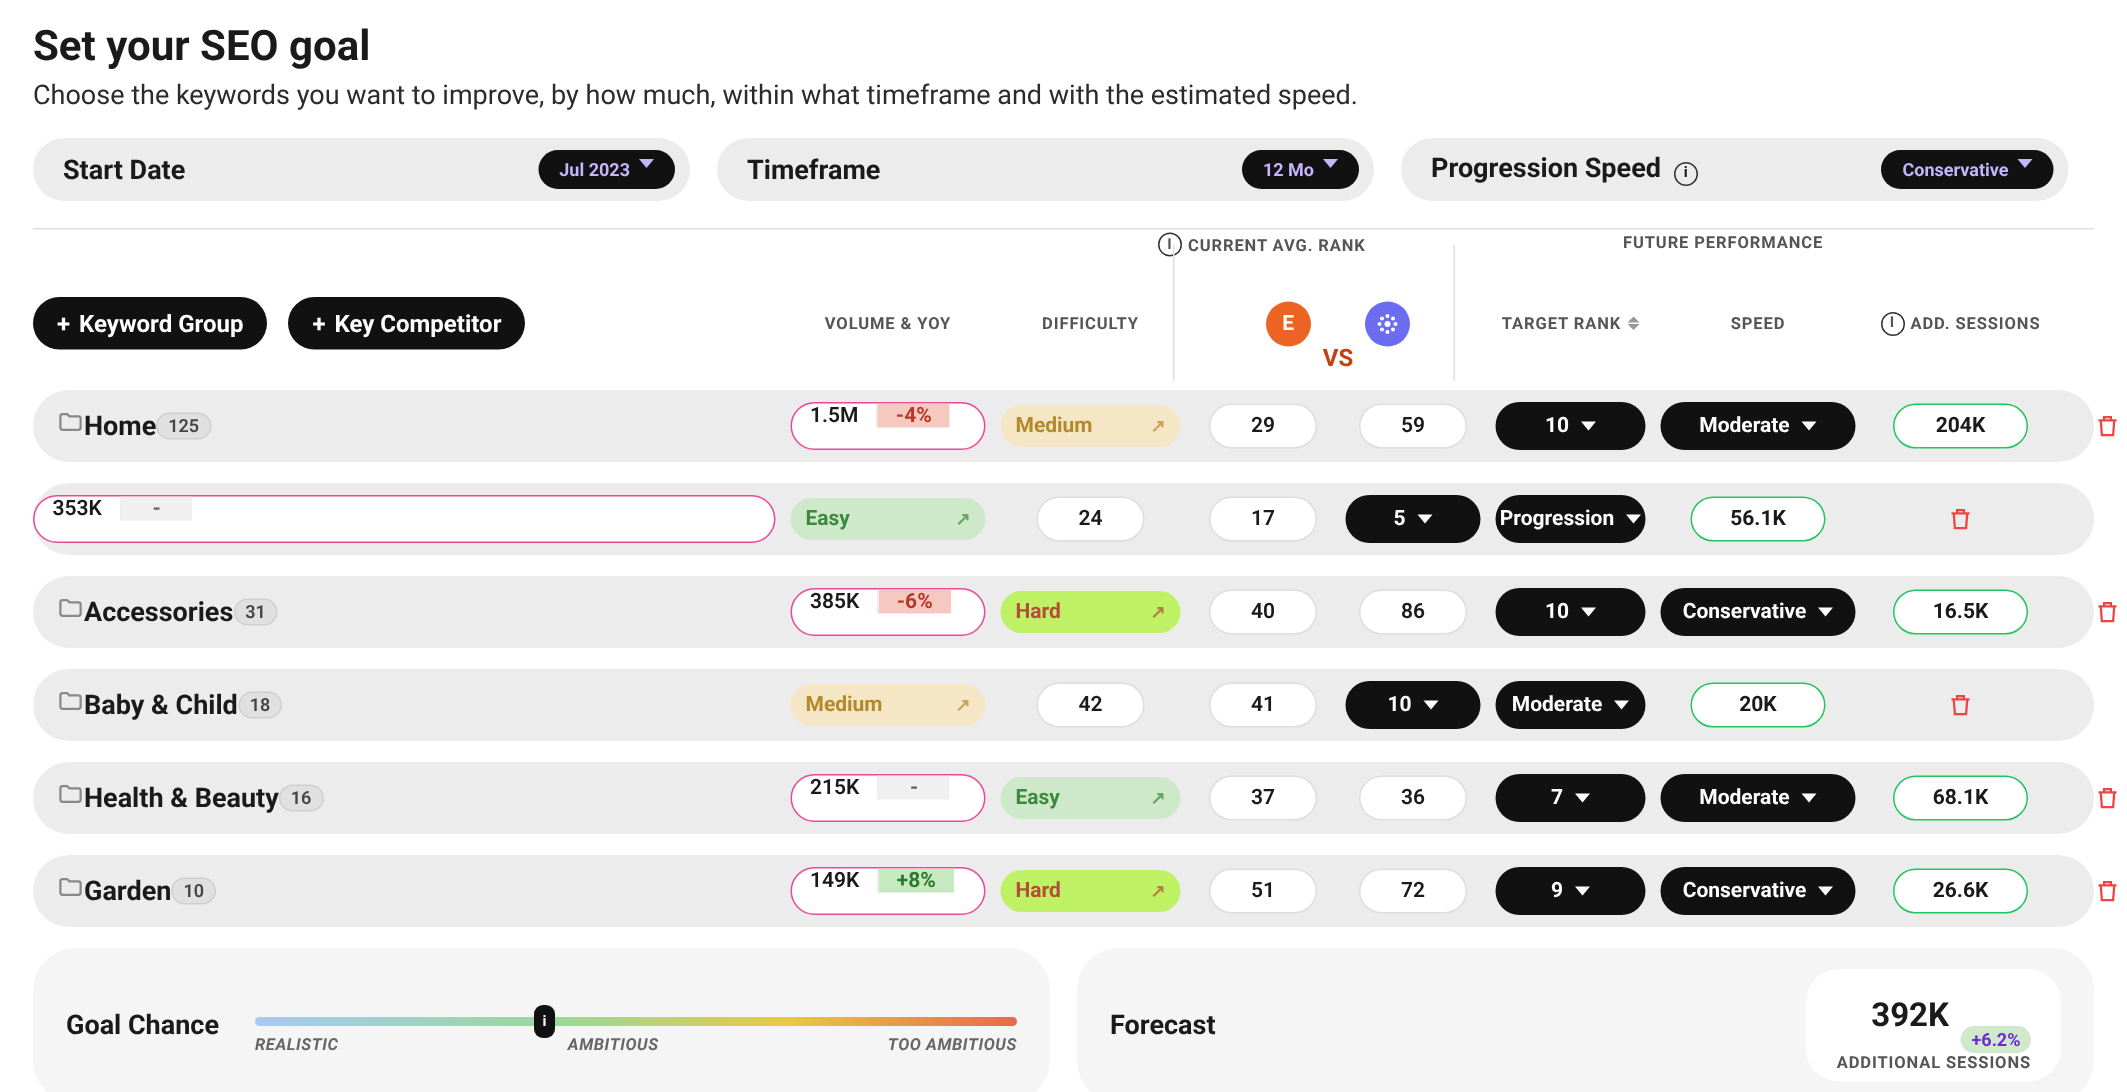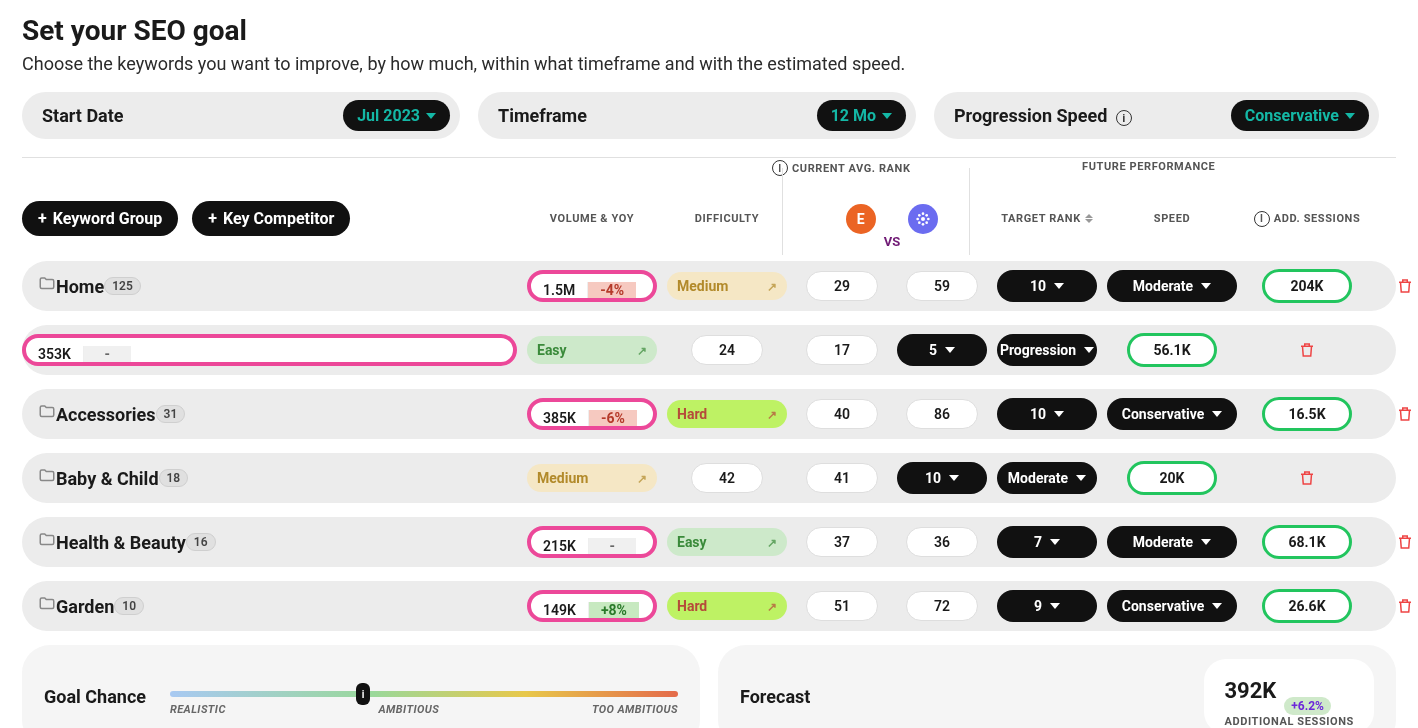--- a/index.html
+++ b/index.html
@@ -3,78 +3,78 @@
 <meta charset="utf-8">
 <style>
 * { box-sizing: border-box; margin: 0; padding: 0; }
 body { font-family: -apple-system, BlinkMacSystemFont, "Segoe UI", Roboto, Helvetica, Arial, sans-serif; background: #fff; color: #1a1a1a; font-size: 14px; padding: 10px 22px; width: 1418px; }
 .title { font-size: 28px; font-weight: 700; margin-top: 4px; }
 .subtitle { font-size: 18px; color: #2b2b2b; margin-top: 6px; margin-bottom: 18px; }
 .controls-row { display: flex; gap: 18px; margin-bottom: 18px; }
 .control-chip { background: #ececec; border-radius: 28px; display: flex; align-items: center; justify-content: space-between; padding: 8px 10px 8px 20px; font-weight: 700; font-size: 18px; }
 .control-chip .label { padding-right: 20px; }
 .control-chip .info-icon { display: inline-flex; margin-left: 4px; }
-.control-chip .dropdown { background: #111; color: #14b8a6; border-radius: 22px; padding: 6px 14px; font-size: 16px; font-weight: 700; display: inline-flex; align-items: center; gap: 6px; }
+.control-chip .dropdown { background: #111; color: #c4b5fd; border-radius: 22px; padding: 6px 14px; font-size: 12px; font-weight: 700; display: inline-flex; gap: 6px; }
 .control-chip.start { width: 438px; }
 .control-chip.timeframe { width: 438px; }
 .control-chip.speed { width: 445px; }
 .caret { width: 0; height: 0; border-left: 5px solid transparent; border-right: 5px solid transparent; border-top: 6px solid currentColor; display: inline-block; }
 
 .table-wrap { border-top: 1px solid #e0e0e0; }
 .headers-row { display: grid; grid-template-columns: 495px 130px 120px 90px 90px 100px 130px 120px 55px; gap: 10px; align-items: center; padding: 6px 0 12px 0; position: relative; }
 .rank-label { position: absolute; left: 750px; top: 2px; font-size: 11px; font-weight: 700; letter-spacing: 0.6px; color: #555; text-transform: uppercase; display: flex; align-items: center; gap: 4px; }
 .future-label { position: absolute; left: 1060px; top: 2px; font-size: 11px; font-weight: 700; letter-spacing: 0.6px; color: #555; text-transform: uppercase; }
 .th { font-size: 11px; font-weight: 700; letter-spacing: 0.6px; color: #555; text-transform: uppercase; display: flex; align-items: center; gap: 4px; justify-content: center; }
 .pill-btn { background: #111; color: #fff; border-radius: 22px; padding: 8px 16px; font-weight: 700; font-size: 16px; display: inline-flex; align-items: center; gap: 6px; cursor: pointer; }
 .add-btns { display: flex; gap: 14px; align-items: center; padding-top: 24px; }
 .avatar { width: 30px; height: 30px; border-radius: 50%; display: inline-flex; align-items: center; justify-content: center; font-weight: 700; color: #fff; font-size: 14px; }
 .avatar.e { background: #eb6424; }
 .avatar.c { background: #6b6cf0; }
 .avatars-wrap { display: flex; align-items: center; gap: 8px; justify-content: center; padding-top: 24px; }
-.vs { font-size: 13px; color: #701a75; font-weight: 700; margin-top: 46px; }
+.vs { font-size: 16px; color: #c2410c; font-weight: 700; margin-top: 46px; }
 .header-sep { position: absolute; left: 947px; top: 10px; bottom: 6px; width: 1px; background: #e0e0e0; }
 .header-sep.l { left: 760px; }
 
 .row { background: #ececec; border-radius: 26px; display: grid; grid-template-columns: 495px 130px 120px 90px 90px 100px 130px 120px 55px; gap: 10px; align-items: center; padding: 8px 0; margin-bottom: 14px; }
 .name-cell { display: flex; align-items: center; gap: 0; padding-left: 16px; font-size: 18px; font-weight: 700; }
 .folder-icon svg { width: 18px; height: 18px; }
 .count-badge { background: #e0e0e0; border: 1px solid #cfcfcf; border-radius: 10px; padding: 1px 7px; font-size: 12px; font-weight: 600; color: #444; }
 
-.volyoy { display: flex; background: #fff; border: 4px solid #ec4899; border-radius: 18px; overflow: hidden; height: 32px; align-items: flex-end; }
+.volyoy { display: flex; background: #fff; border: 1px solid #ec4899; border-radius: 18px; overflow: hidden; height: 32px; align-items: flex-start; }
 .volyoy .vol { padding: 0 12px; display: flex; align-items: center; font-weight: 600; font-size: 14px; }
 .volyoy .yoy { padding: 0 12px; display: flex; align-items: center; font-weight: 700; font-size: 14px; min-width: 48px; justify-content: center; border-left: 1px solid #eee; }
 .yoy.neg { background: #f6c9c0; color: #b53a2a; }
 .yoy.pos { background: #c7e9c0; color: #2a7a2a; }
 .yoy.neutral { background: #f0f0f0; color: #666; }
 
-.diff-pill { display: flex; align-items: flex-end; gap: 8px; border-radius: 18px; padding: 6px 10px; font-weight: 700; font-size: 14px; justify-content: space-between; }
+.diff-pill { display: flex; align-items: center; gap: 8px; border-radius: 18px; padding: 6px 10px; font-weight: 700; font-size: 14px; justify-content: space-between; }
 .diff-pill.medium { background: #f5e7c5; color: #b28a2a; }
 .diff-pill.easy { background: #cde9ca; color: #3a8a3a; }
 .diff-pill.hard { background: #bef264; color: #b54b3a; }
 .expand-icon { font-size: 12px; opacity: 0.7; }
 
 .rank-pill { background: #fff; border: 1px solid #dedede; border-radius: 18px; padding: 6px 0; font-weight: 600; text-align: center; width: 72px; margin: 0 auto; }
 
 .black-drop { background: #111; color: #fff; border-radius: 20px; padding: 8px 12px; font-weight: 700; display: flex; align-items: center; justify-content: center; gap: 8px; cursor: pointer; }
 
-.sess-pill { background: #fff; border: 3px solid #22c55e; border-radius: 18px; padding: 6px 0; font-weight: 700; text-align: center; width: 90px; margin: 0 auto; }
+.sess-pill { background: #fff; border: 1px solid #22c55e; border-radius: 18px; padding: 6px 0; font-weight: 700; text-align: center; width: 90px; margin: 0 auto; }
 
 .trash { color: #e44; display: flex; justify-content: center; cursor: pointer; }
 .trash svg { width: 18px; height: 18px; }
 
 .footer { display: flex; gap: 18px; margin-top: 10px; }
 .footer-card { background: #f5f5f5; border-radius: 28px; padding: 14px 22px; display: flex; align-items: center; }
 .footer-card .flabel { font-size: 18px; font-weight: 700; }
 .goal-card { flex: 1; gap: 24px; }
 .slider-wrap { flex: 1; position: relative; padding-top: 14px; }
 .slider-track { height: 6px; border-radius: 4px; background: linear-gradient(90deg, #a8c9f2 0%, #9ad89a 40%, #e8c84a 70%, #e46a4a 100%); position: relative; }
 .slider-handle { position: absolute; top: -8px; width: 14px; height: 22px; background: #111; border-radius: 6px; left: 38%; transform: translateX(-50%); display: flex; align-items: center; justify-content: center; color: #fff; font-size: 10px; font-weight: 700; }
 .slider-labels { display: flex; justify-content: space-between; font-size: 11px; font-weight: 700; color: #666; margin-top: 6px; letter-spacing: 0.4px; font-style: italic; }
 .forecast-card { flex: 1; justify-content: space-between; }
-.forecast-right { background: #fff; border-radius: 22px; padding: 6px 20px; text-align: left; }
+.forecast-right { background: #fff; border-radius: 22px; padding: 6px 20px; text-align: right; }
 .forecast-val { font-size: 22px; font-weight: 700; display: inline-flex; align-items: center; gap: 8px; }
 .delta-badge { background: #cfe9ca; color: #6d28d9; font-size: 12px; font-weight: 700; border-radius: 10px; padding: 2px 7px; margin-top: 32px; }
 .forecast-sub { font-size: 11px; font-weight: 700; color: #555; letter-spacing: 0.6px; }
 .sort-icon { display: inline-flex; flex-direction: column; gap: 1px; }
 .sort-icon .s { width: 0; height: 0; border-left: 4px solid transparent; border-right: 4px solid transparent; }
 .sort-icon .up { border-bottom: 4px solid #999; }
 .sort-icon .dn { border-top: 4px solid #999; }
 .info-circ { width: 16px; height: 16px; border: 1.5px solid #333; border-radius: 50%; display: inline-flex; align-items: center; justify-content: center; font-size: 10px; font-weight: 700; }
 </style>
 </head>

